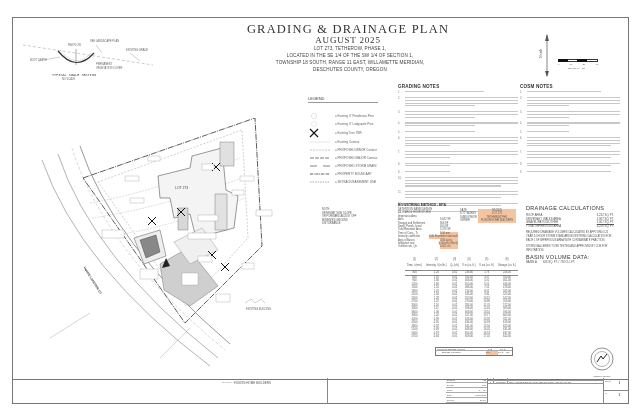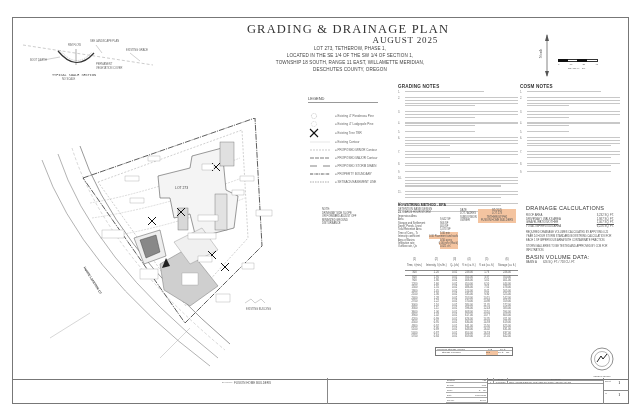--- a/index.html
+++ b/index.html
@@ -2,21 +2,21 @@
 <html><head>
 <meta charset="utf-8">
 <style>
   * { box-sizing: border-box; margin: 0; padding: 0; }
   html, body { width: 640px; height: 414px; background: #fff; overflow: hidden; }
   body { position: relative; font-family: "Liberation Sans", sans-serif; color: #222; }
   .sheet { position: absolute; left: 12px; top: 17px; width: 617px; height: 387px; border: 1px solid #777; background: #fff; }
   .abs { position: absolute; }
   .serif { font-family: "Liberation Serif", serif; }
   .title-main { left: 238px; top: 22px; width: 220px; text-align: center; font-size: 12.5px; letter-spacing: 1.2px; color: #333; }
-  .title-sub { left: 258px; top: 35px; width: 180px; text-align: right; font-size: 9px; letter-spacing: 0.8px; color: #333; }
+  .title-sub { left: 258px; top: 35px; width: 180px; text-align: center; font-size: 9px; letter-spacing: 0.8px; color: #333; }
   .title-line { left: 200px; width: 300px; text-align: center; font-size: 4.6px; color: #444; letter-spacing: 0.1px; }
   .tiny { font-size: 2.6px; color: #666; line-height: 3.6px; }
   .hdr { font-size: 4.6px; color: #333; font-weight: bold; letter-spacing: 0.2px; }
   .hdr2 { font-size: 5.5px; color: #333; letter-spacing: 0.3px; }
   .textline { background: #c8c8c8; height: 1.1px; margin-bottom: 1.7px; }
   .orange { background: #f4c4a0; }
   .note-item { display: flex; gap: 3px; margin-bottom: 3px; }
   .note-num { font-size: 2.6px; color: #777; width: 4px; }
   .note-body { flex: 1; }
   table.calc { border-collapse: collapse; font-size: 2.6px; color: #555; }

